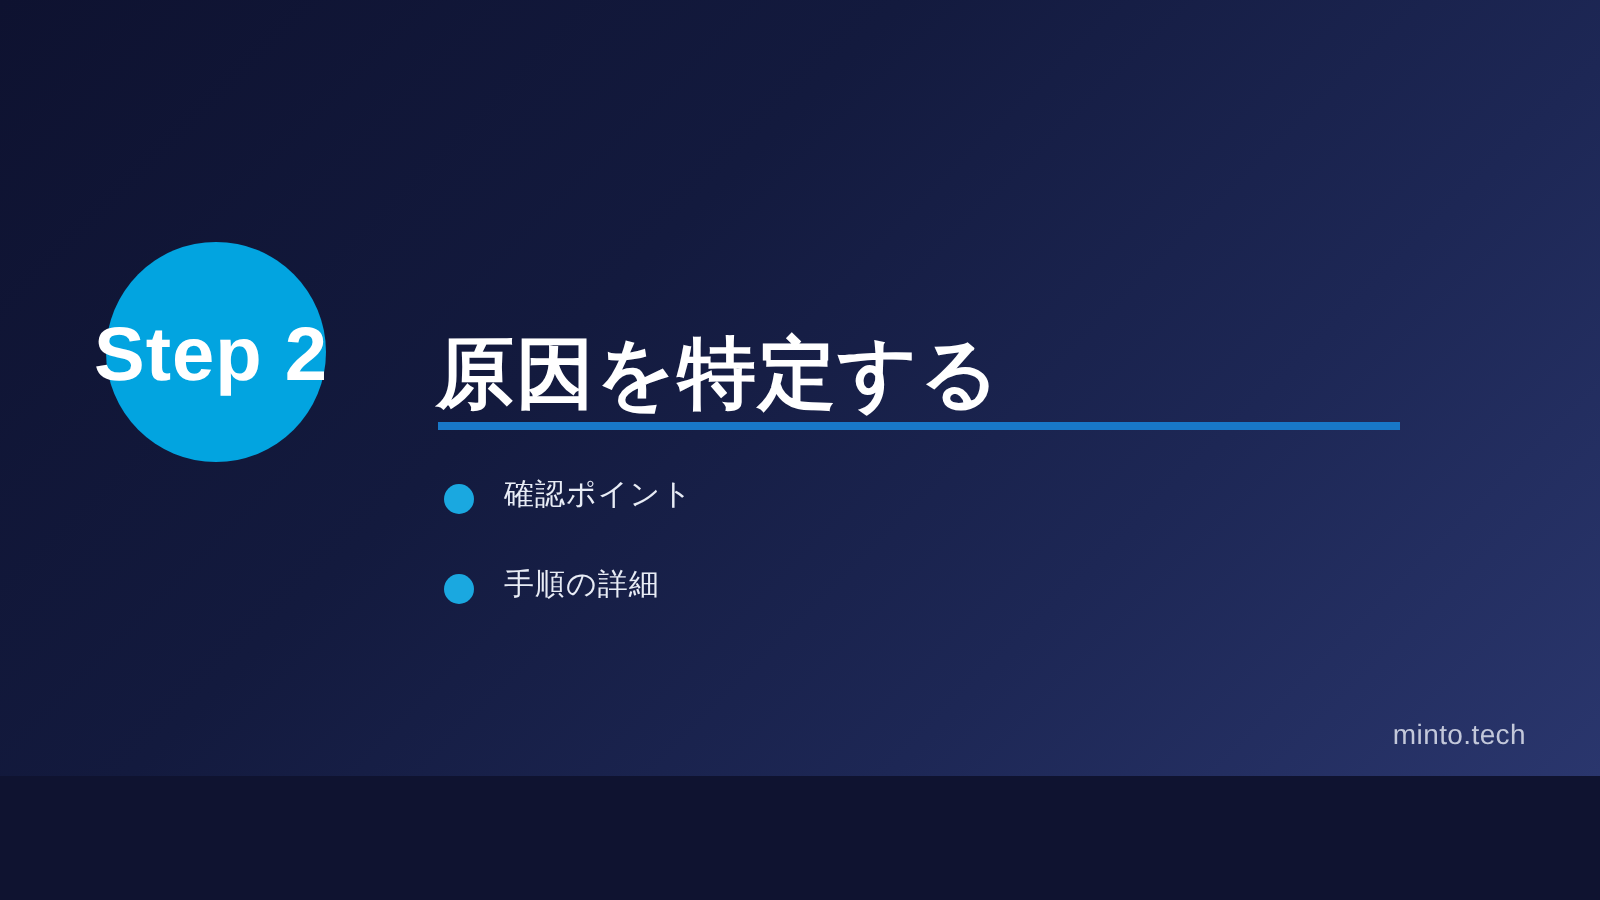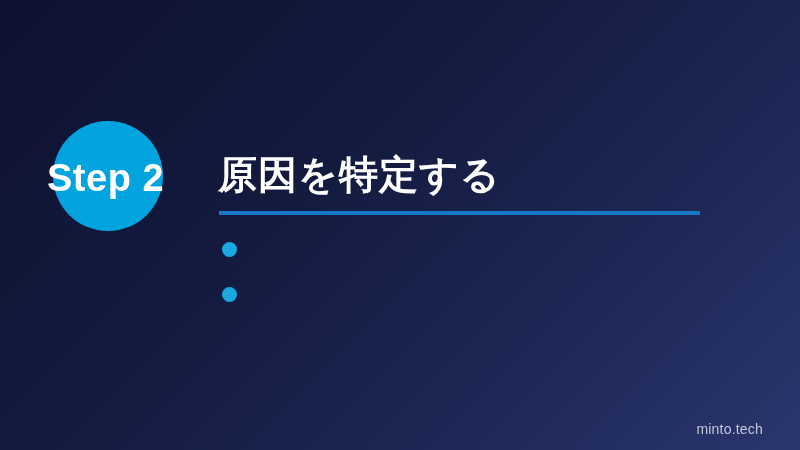--- a/index.html
+++ b/index.html
@@ -3,21 +3,21 @@
 <meta charset="utf-8">
 <style>
   html, body {
     margin: 0;
     padding: 0;
     background: #0f1330;
   }
   .slide {
     position: relative;
     width: 800px;
-    height: 450px;
+    height: 388px;
     overflow: hidden;
     background: linear-gradient(135deg, #0e1230 0%, #131a3e 38%, #1d2755 70%, #2a366d 100%);
     font-family: "Liberation Sans", "DejaVu Sans", sans-serif;
   }
 
   
   .step-circle {
     position: absolute;
     left: 53px;
     top: 121px;
@@ -37,21 +37,21 @@
     font-size: 38px;
     font-weight: bold;
     letter-spacing: 0.5px;
     white-space: nowrap;
   }
 
   
   .title {
     position: absolute;
     left: 218px;
-    top: 148px;
+    top: 160px;
     color: #ffffff;
     font-size: 39px;
     font-weight: bold;
     letter-spacing: 1px;
     white-space: nowrap;
   }
   .title-rule {
     position: absolute;
     left: 219px;
     top: 211px;
@@ -108,21 +108,23 @@
   <div class="step-circle"></div>
   <div class="step-label">Step 2</div>
 
   <div class="title">原因を特定する</div>
 
   <div class="title-rule"></div>
 
   <div class="bullets">
     <div class="bullet-row">
       <span class="bullet-dot"></span>
+      <span class="bullet-text">確認ポイント</span>
     </div>
     <div class="bullet-row">
       <span class="bullet-dot"></span>
+      <span class="bullet-text">手順の詳細</span>
     </div>
   </div>
 
   <div class="watermark">minto.tech</div>
 
 </div>
 
 </body></html>

